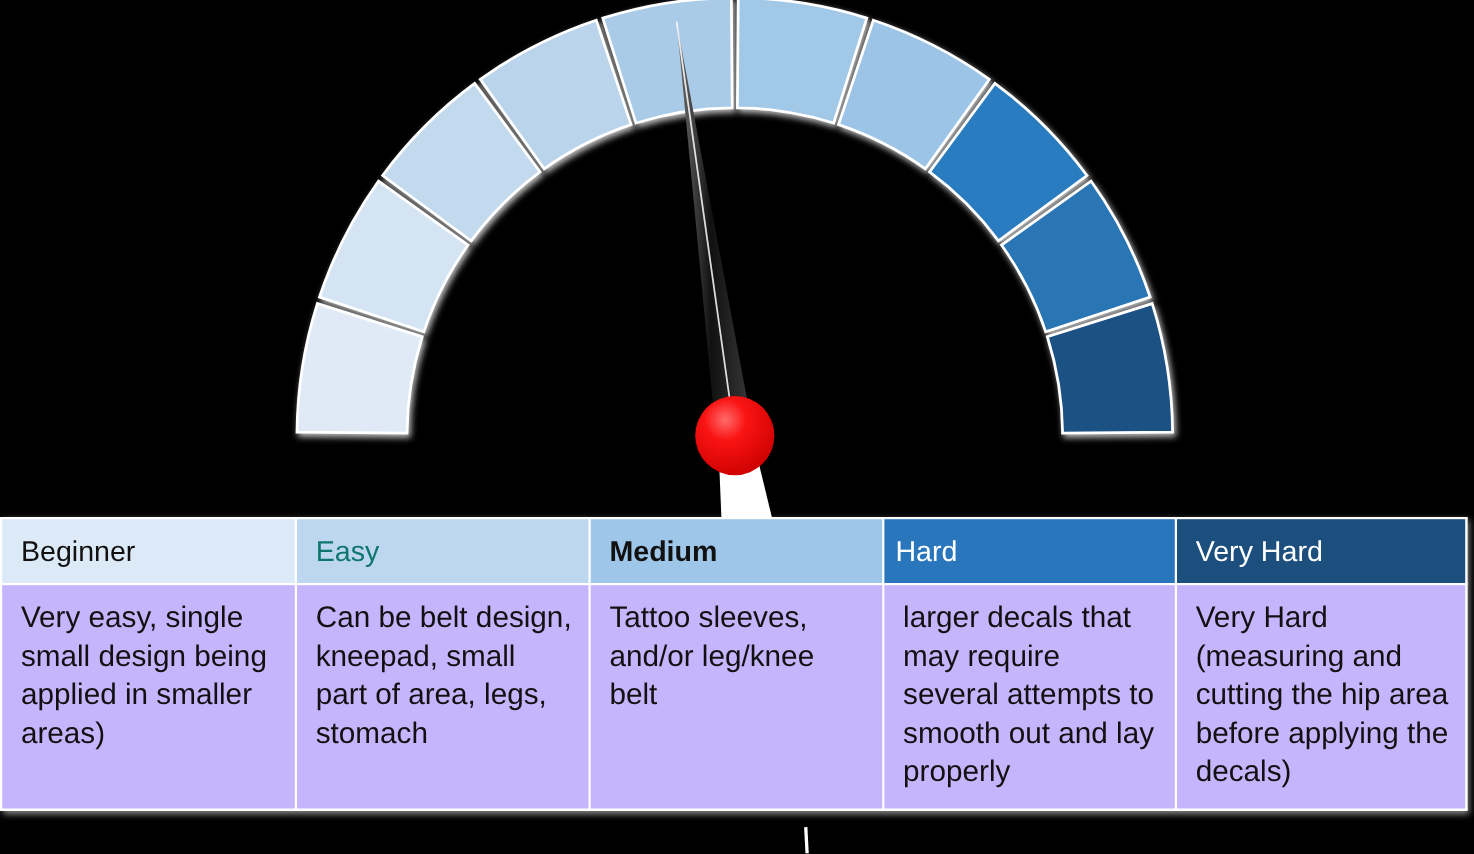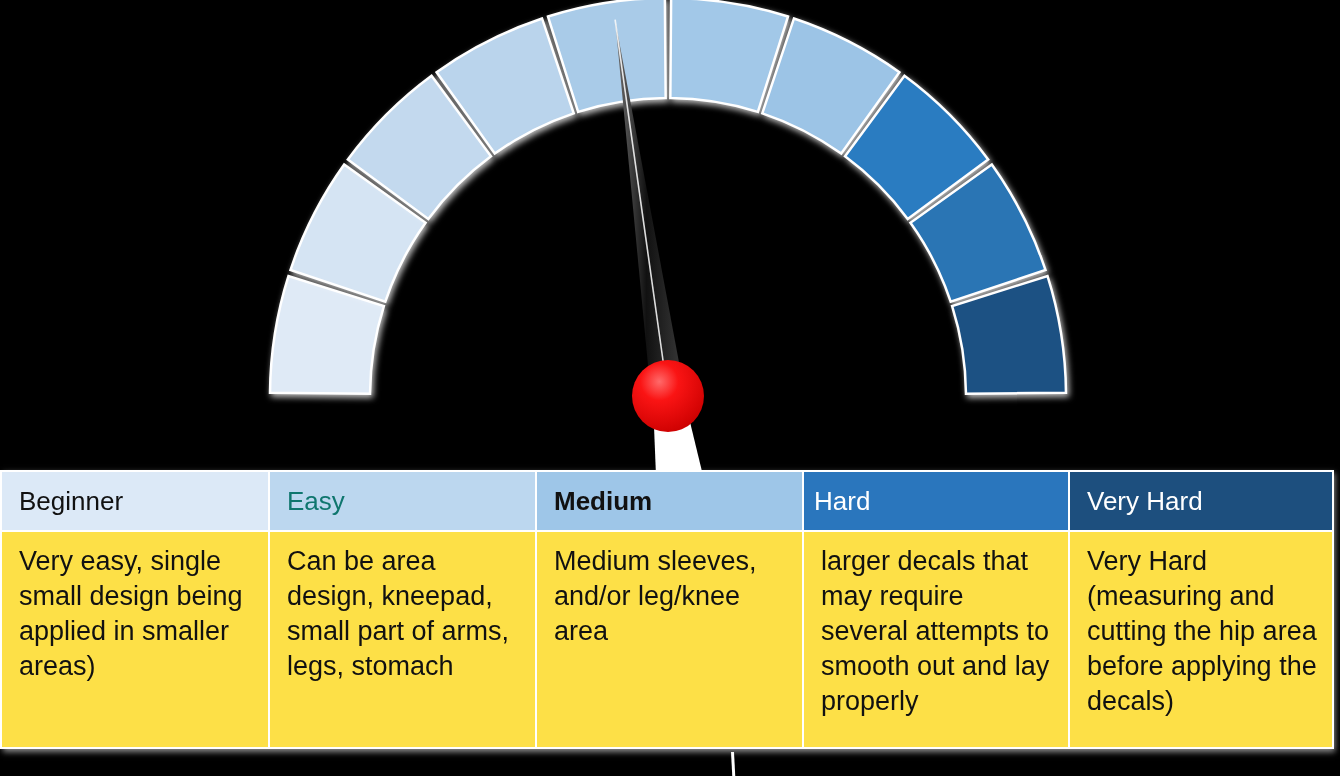--- a/index.html
+++ b/index.html
@@ -47,27 +47,27 @@
     padding:0 0 0 17px;
     text-align:left;
     vertical-align:middle;
     font-weight:normal;
     font-size:26px;
     line-height:30px;
     border:2px solid #ffffff;
     white-space:nowrap;
   }
   table.matrix td{
-    padding:12px 14px 28px 17px;
+    padding:12px 14px 16px 17px;
     vertical-align:top;
     font-size:27px;
     line-height:35px;
     color:#111111;
     border:2px solid #ffffff;
-    background:#fde047;
+    background:#c4b5fd;
   }
   .hdr0{background:#dce9f7;color:#111111;}
   .hdr1{background:#bcd7ef;color:#111111;}
   .hdr2{background:#9ec6e8;color:#111111;}
   .hdr3{background:#2a76bd;color:#ffffff;}
   .hdr4{background:#1d4f7e;color:#ffffff;}
 
   .cell-text{display:block;white-space:pre-line;}
 
   
@@ -140,24 +140,24 @@
           <th class="hdr3" style="background: rgb(42, 118, 189); color: rgb(255, 255, 255); padding-left: 10px;">Hard</th>
           <th class="hdr4" style="background: rgb(29, 79, 126); color: rgb(255, 255, 255);">Very Hard</th>
         </tr>
       </thead>
       <tbody>
         <tr>
           <td>
               <span class="cell-text">Very easy, single small design being applied in smaller areas)</span>
             </td>
           <td>
-              <span class="cell-text">Can be area design, kneepad, small part of arms, legs, stomach</span>
+              <span class="cell-text">Can be belt design, kneepad, small part of area, legs, stomach</span>
             </td>
           <td>
-              <span class="cell-text">Medium sleeves, and/or leg/knee area</span>
+              <span class="cell-text">Tattoo sleeves, and/or leg/knee belt</span>
             </td>
           <td>
               <span class="cell-text">larger decals that may require several attempts to smooth out and lay properly</span>
             </td>
           <td>
               <span class="cell-text">Very Hard (measuring and cutting the hip area before applying the decals)</span>
             </td>
         </tr>
       </tbody>
     </table>

